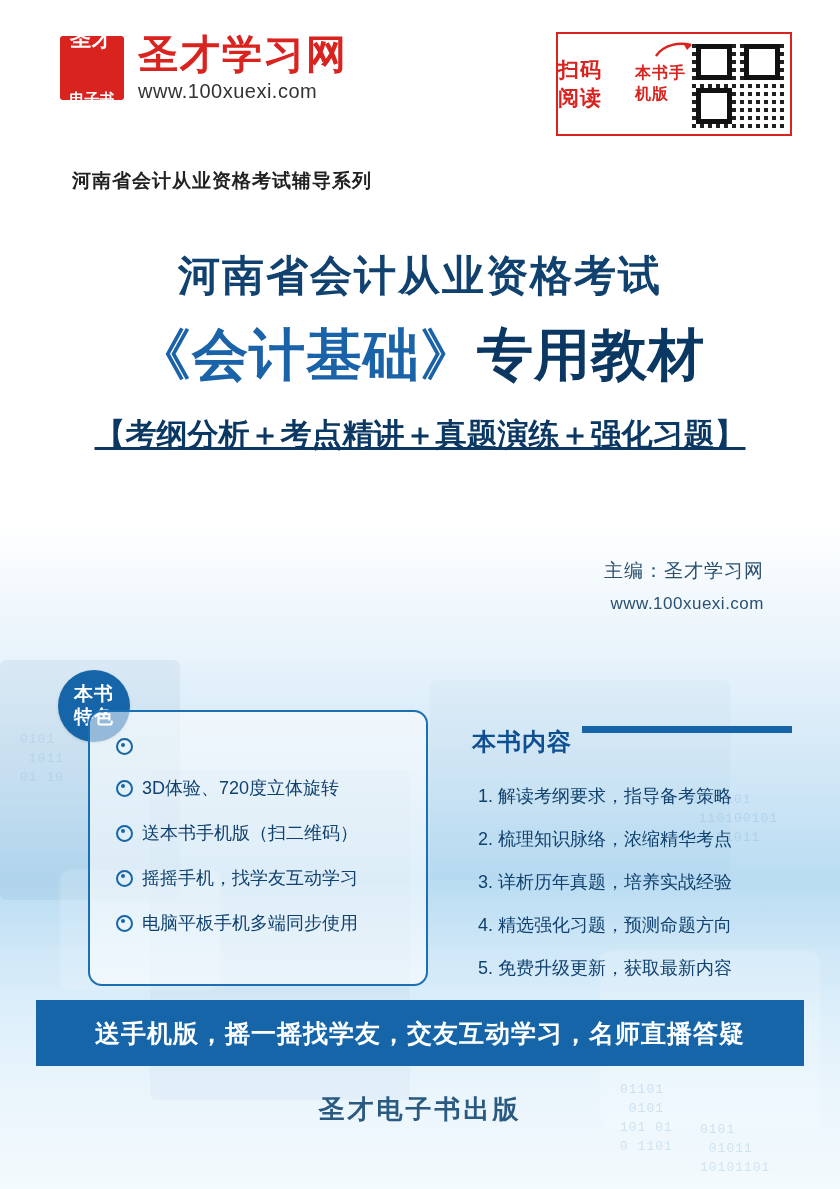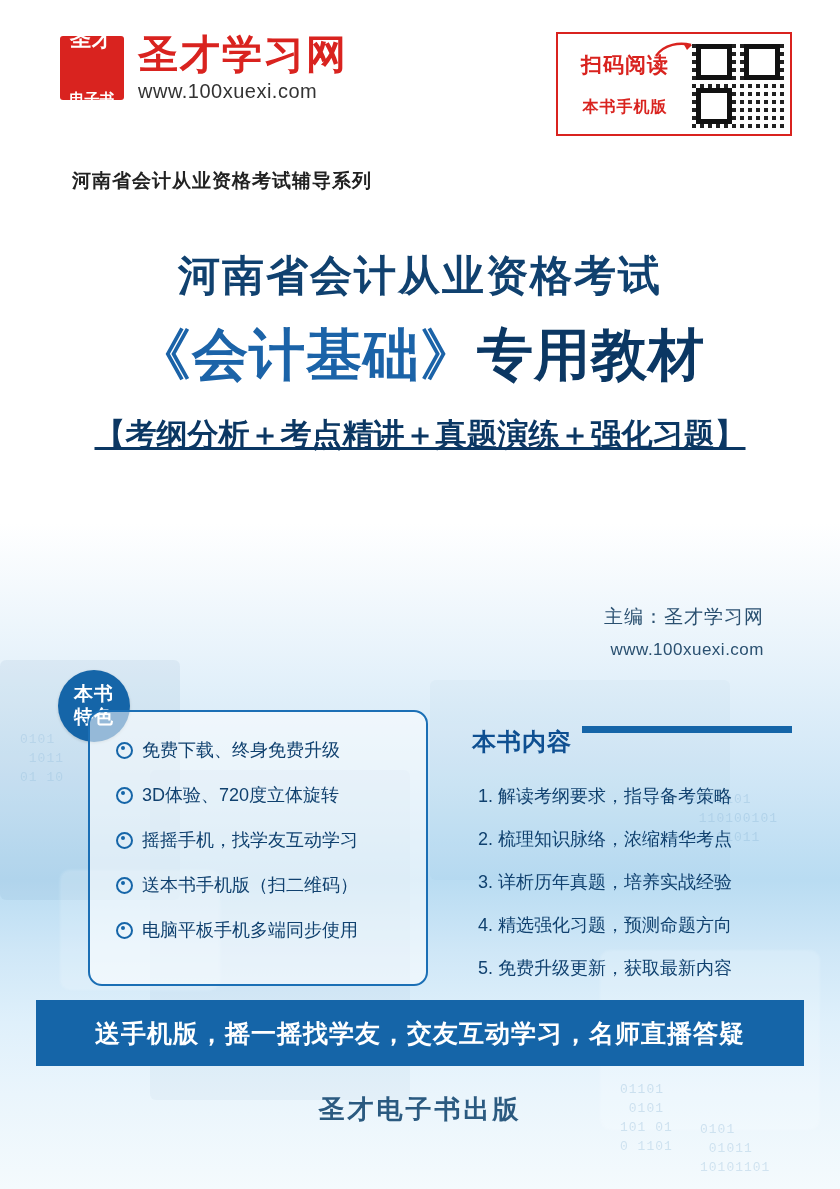--- a/index.html
+++ b/index.html
@@ -100,21 +100,21 @@
     width: 232px;
     height: 100px;
     border: 2px solid #d9231f;
     display: flex;
     align-items: stretch;
     background: #ffffff;
   }
   .qr-left {
     flex: 1;
     display: flex;
-    flex-direction: column;
+    flex-direction: row;
     align-items: center;
     justify-content: center;
     gap: 18px;
     color: #d9231f;
   }
   .qr-l1 { font-size: 21px; font-weight: bold; letter-spacing: 1px; }
   .qr-l2 { font-size: 16px; font-weight: bold; letter-spacing: 1px; }
   .qr-arrow {
     position: absolute;
     left: 96px;
@@ -188,21 +188,21 @@
     font-weight: bold;
     color: #0b3763;
     letter-spacing: 0px;
     text-decoration: underline;
   }
 
   
   .editor-block {
     position: absolute;
     right: 76px;
-    top: 604px;
+    top: 558px;
     text-align: right;
     color: #2a5070;
   }
   .editor-line1 { font-size: 19px; letter-spacing: 1px; }
   .editor-line2 { font-size: 17px; margin-top: 10px; letter-spacing: 0.5px; }
 
   
   .features {
     position: absolute;
     left: 88px;
@@ -397,33 +397,32 @@
   </div>
 
   <div class="features-badge">
     <span>本书</span>
     <span>特色</span>
   </div>
   <div class="features">
     <ul class="feature-list">
       <li>
         <span class="bullet-ring"></span>
-        <span>免费下载、终身免费升级</span>
       </li>
       <li>
         <span class="bullet-ring"></span>
         <span>3D体验、720度立体旋转</span>
       </li>
       <li>
         <span class="bullet-ring"></span>
-        <span>摇摇手机，找学友互动学习</span>
+        <span>送本书手机版（扫二维码）</span>
       </li>
       <li>
         <span class="bullet-ring"></span>
-        <span>送本书手机版（扫二维码）</span>
+        <span>摇摇手机，找学友互动学习</span>
       </li>
       <li>
         <span class="bullet-ring"></span>
         <span>电脑平板手机多端同步使用</span>
       </li>
     </ul>
   </div>
 
   <div class="contents">
     <div class="contents-head">

